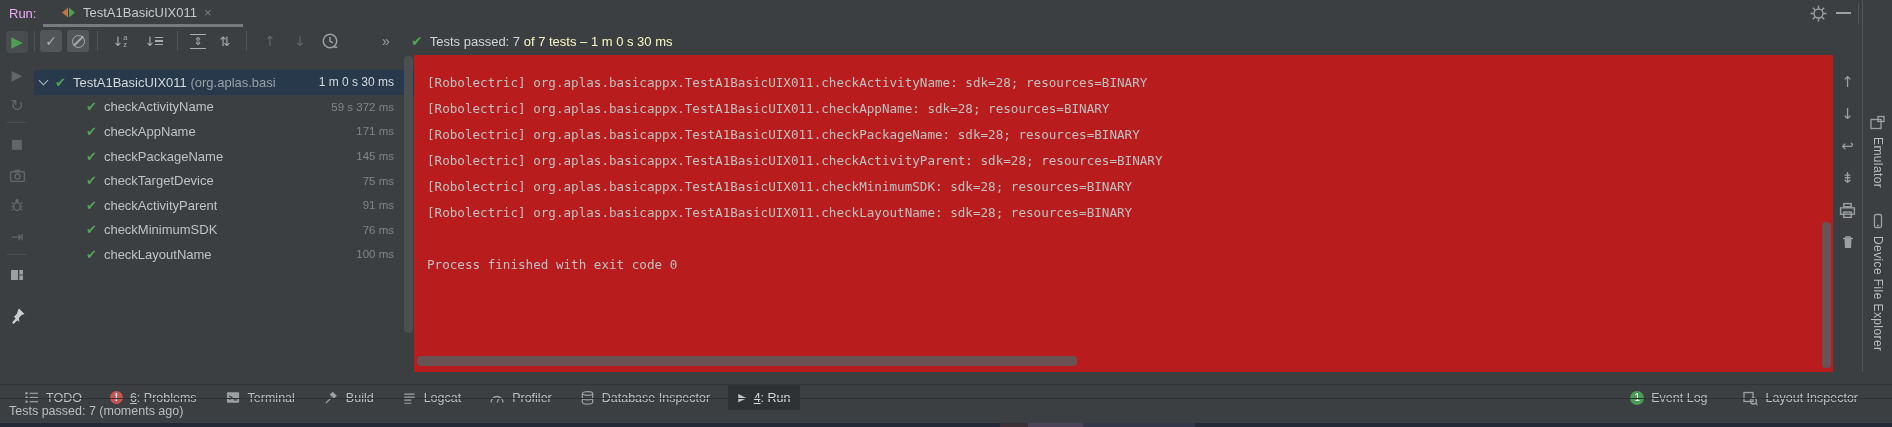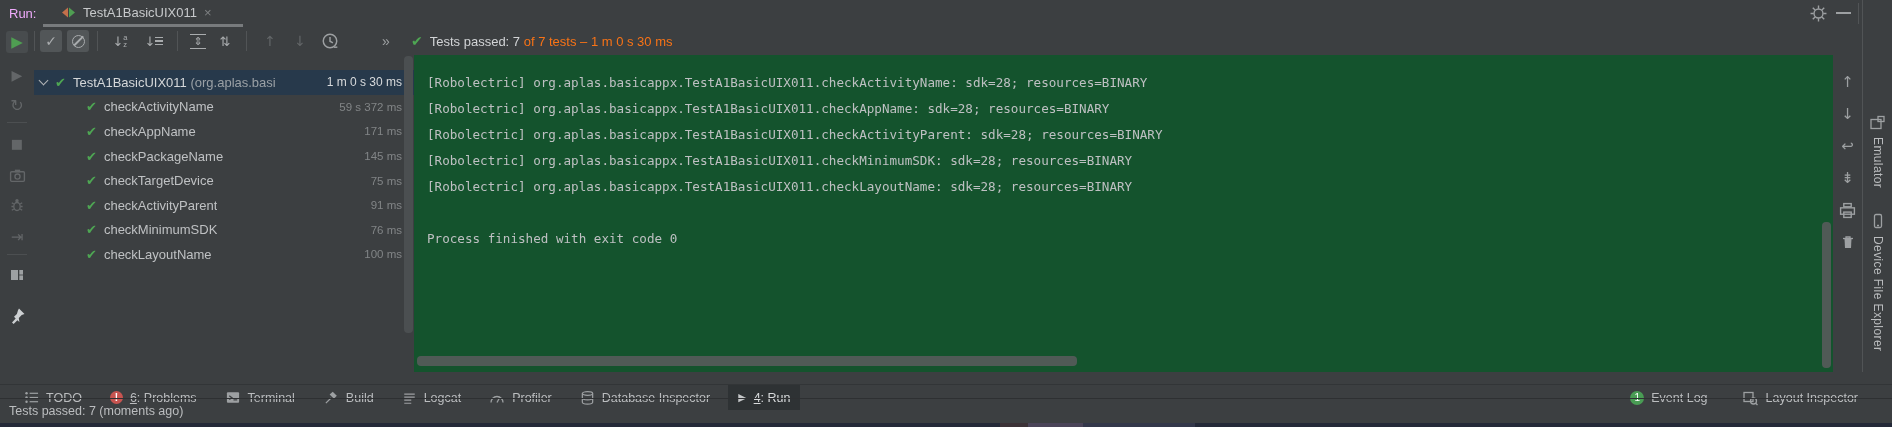--- a/index.html
+++ b/index.html
@@ -39,40 +39,40 @@
   .slash-circle { position:relative; width:13px; height:13px; border:1.6px solid #a9acae; border-radius:50%; }
   .slash-circle::after { content:""; position:absolute; left:-1px; top:4.6px; width:13px; height:1.6px; background:#a9acae; transform:rotate(-45deg); }
   .sort-ic { display:flex; align-items:center; color:#a9acae; }
   .sort-ic .arrow { font-family:"DejaVu Sans", sans-serif; font-size:13px; }
   .sort-az-letters { display:flex; flex-direction:column; font-size:7.5px; line-height:7px; color:#a9acae; }
   .sort-bars { display:flex; flex-direction:column; gap:2px; }
   .sort-bars i { display:block; width:8px; height:1.5px; background:#a9acae; }
   .exp-wrap { display:flex; align-items:center; justify-content:center; width:16px; border-top:1.6px solid #a9acae; border-bottom:1.6px solid #a9acae; height:15px; font-size:11px; color:#a9acae; }
   #summary { display:flex; align-items:center; gap:7px; margin-left:14px; }
   #summary .passed { color:#d2d4d6; }
-  #summary .rest { color:#f97316; }
+  #summary .rest { color:#fef9c3; }
   .check { color:#4ea653; font-family:"DejaVu Sans", sans-serif; font-size:14px; font-weight:bold; }
 
   
   #tree { position:absolute; left:34px; top:55px; width:380px; height:317px; padding-top:15px; overflow:hidden; }
   .trow { display:flex; align-items:center; height:24.6px; padding-left:4px; white-space:nowrap; }
   .trow.selected { background:#27394b; }
   .chev { width:7px; height:7px; border-right:1.6px solid #b2b5b7; border-bottom:1.6px solid #b2b5b7; transform:rotate(45deg); margin:0 8px 3px 2px; }
   .tick { color:#4ea653; font-family:"DejaVu Sans", sans-serif; font-size:13px; font-weight:bold; margin-right:7px; }
   .trow.child { padding-left:52px; }
   .tname { color:#d5d7d9; }
   .tpkg { color:#9aa0a5; }
   .tlabel { overflow:hidden; text-overflow:clip; flex:0 1 auto; min-width:0; }
-  .ttime { margin-left:auto; padding-right:12px; font-size:11.5px; color:#828587; flex:none; }
+  .ttime { margin-left:auto; padding-right:20px; font-size:11.5px; color:#828587; flex:none; }
   .ttime.bright { color:#d8dadc; font-size:12px; }
   .clabel { color:#bfc1c3; }
   #tree-scrollbar { position:absolute; left:404px; top:56px; width:9px; height:277px; background:#4b4f51; border-radius:4px; }
 
   
-  #console { position:absolute; left:414px; top:55px; width:1419px; height:317px; background:#14532d; padding:15px 0 0 13px; overflow:hidden; }
+  #console { position:absolute; left:414px; top:55px; width:1419px; height:317px; background:#b91c1c; padding:15px 0 0 13px; overflow:hidden; }
   .cline { font-family:"DejaVu Sans Mono", monospace; font-size:12.6px; line-height:26px; color:#bec0c2; white-space:pre; }
   #h-scroll { position:absolute; left:3px; top:301px; width:660px; height:10px; background:#5a5c5e; border-radius:4px; opacity:.85; }
   #v-scroll { position:absolute; right:2px; top:167px; width:9px; height:146px; background:#5a5c5e; border-radius:4px; opacity:.85; }
 
   
   #console-actions { position:absolute; left:1833px; top:55px; width:29px; height:317px; display:flex; flex-direction:column; align-items:center; padding-top:17px; gap:12px; }
   .ca-btn { width:20px; height:20px; display:flex; align-items:center; justify-content:center; color:#9da0a2; font-size:15px; }
 
   
   #right-dock { position:absolute; left:1862px; top:0; width:30px; height:372px; border-left:1px solid #515456; }
@@ -274,20 +274,21 @@
       <span class="tick">✔</span>
       <span class="tlabel clabel">checkLayoutName</span>
       <span class="ttime">100 ms</span>
     </div>
   </div>
   <div id="tree-scrollbar"></div>
 
   <div id="console">
     <div class="cline">[Robolectric] org.aplas.basicappx.TestA1BasicUIX011.checkActivityName: sdk=28; resources=BINARY</div>
     <div class="cline">[Robolectric] org.aplas.basicappx.TestA1BasicUIX011.checkAppName: sdk=28; resources=BINARY</div>
+    <div class="cline">[Robolectric] org.aplas.basicappx.TestA1BasicUIX011.checkPackageName: sdk=28; resources=BINARY</div>
     <div class="cline">[Robolectric] org.aplas.basicappx.TestA1BasicUIX011.checkActivityParent: sdk=28; resources=BINARY</div>
     <div class="cline">[Robolectric] org.aplas.basicappx.TestA1BasicUIX011.checkMinimumSDK: sdk=28; resources=BINARY</div>
     <div class="cline">[Robolectric] org.aplas.basicappx.TestA1BasicUIX011.checkLayoutName: sdk=28; resources=BINARY</div>
     <div class="cline">&nbsp;</div>
     <div class="cline">Process finished with exit code 0</div>
     <div id="h-scroll"></div>
     <div id="v-scroll"></div>
   </div>
 
   <div id="console-actions">

